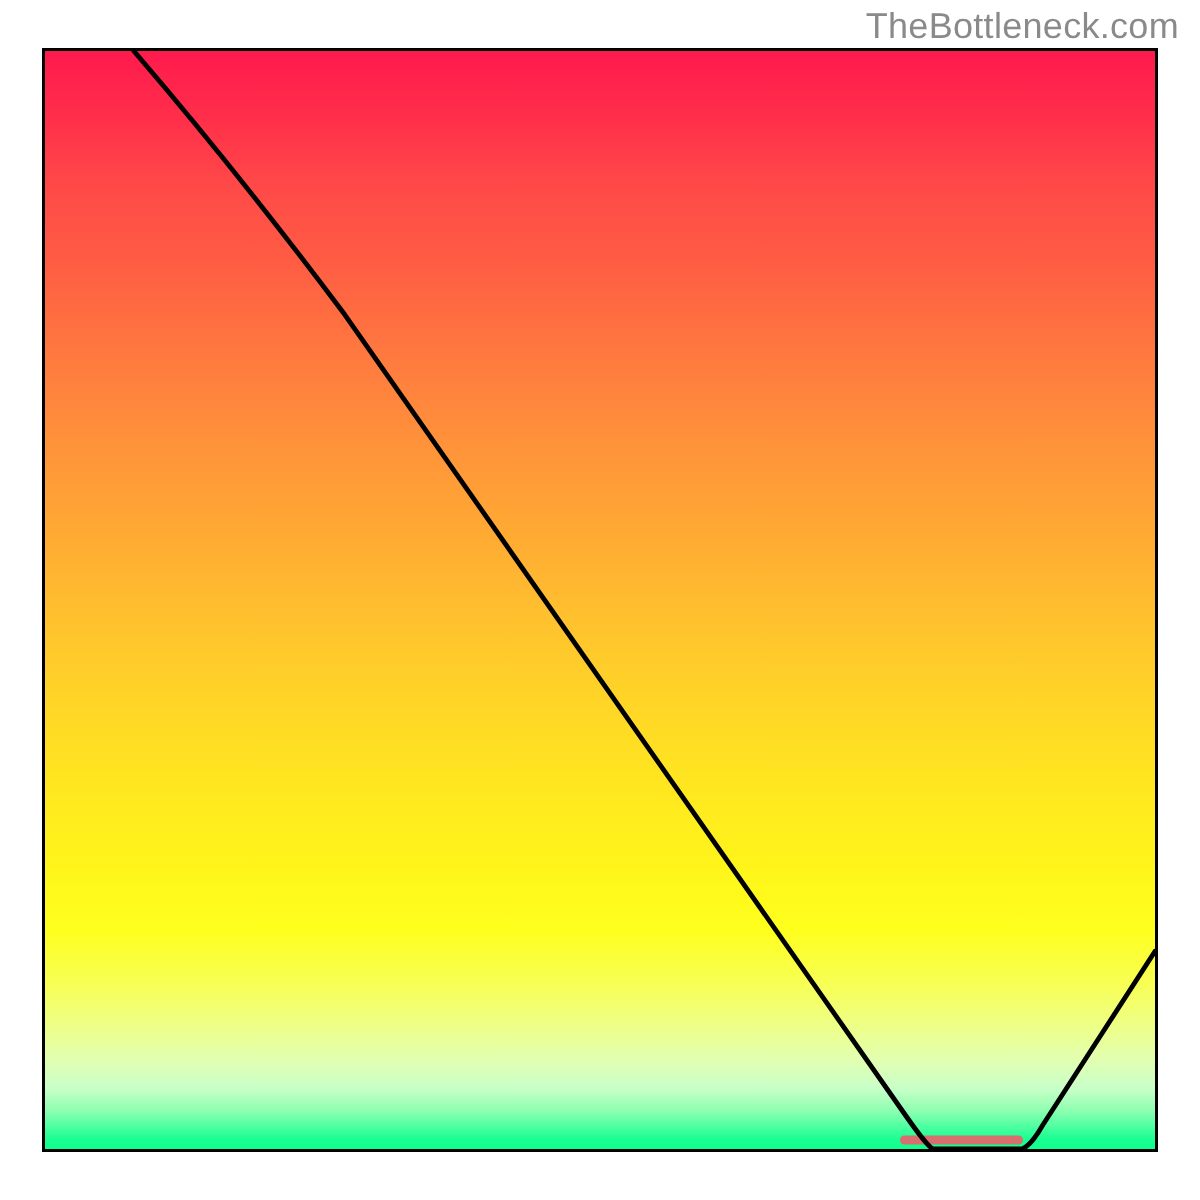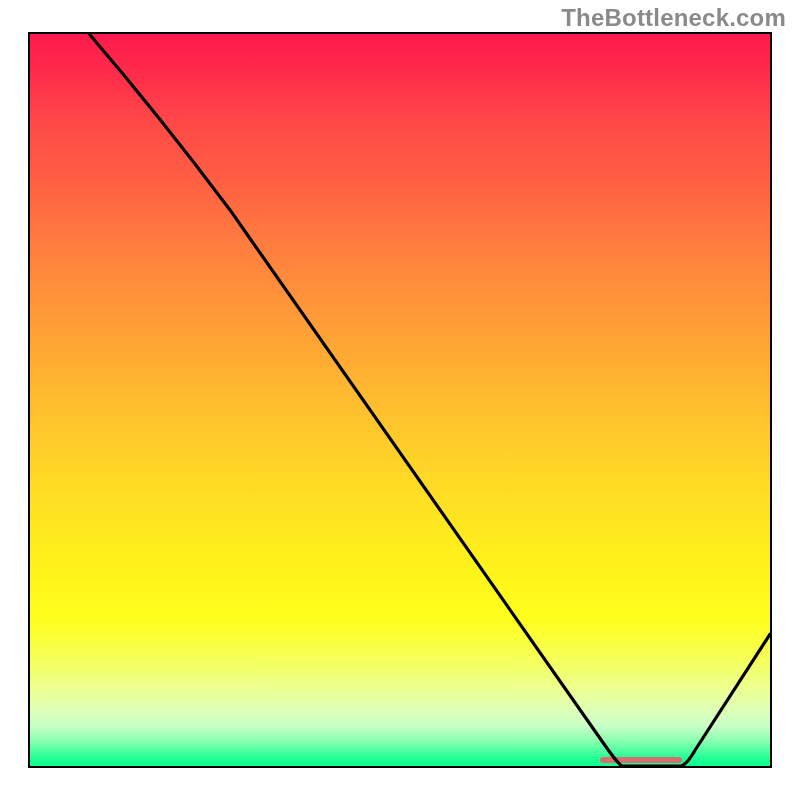--- a/index.html
+++ b/index.html
@@ -15,21 +15,21 @@
     position: relative;
     width: 800px;
     height: 800px;
   }
   .watermark {
     position: absolute;
     top: 4px;
     right: 14px;
     font-size: 24px;
     color: #8a8a8a;
-    font-weight: 700;
+    font-weight: 400;
     letter-spacing: 0.2px;
     z-index: 20;
   }
   .plot {
     position: absolute;
     left: 28px;
     top: 32px;
     width: 744px;
     height: 736px;
     border: 2px solid #000;

